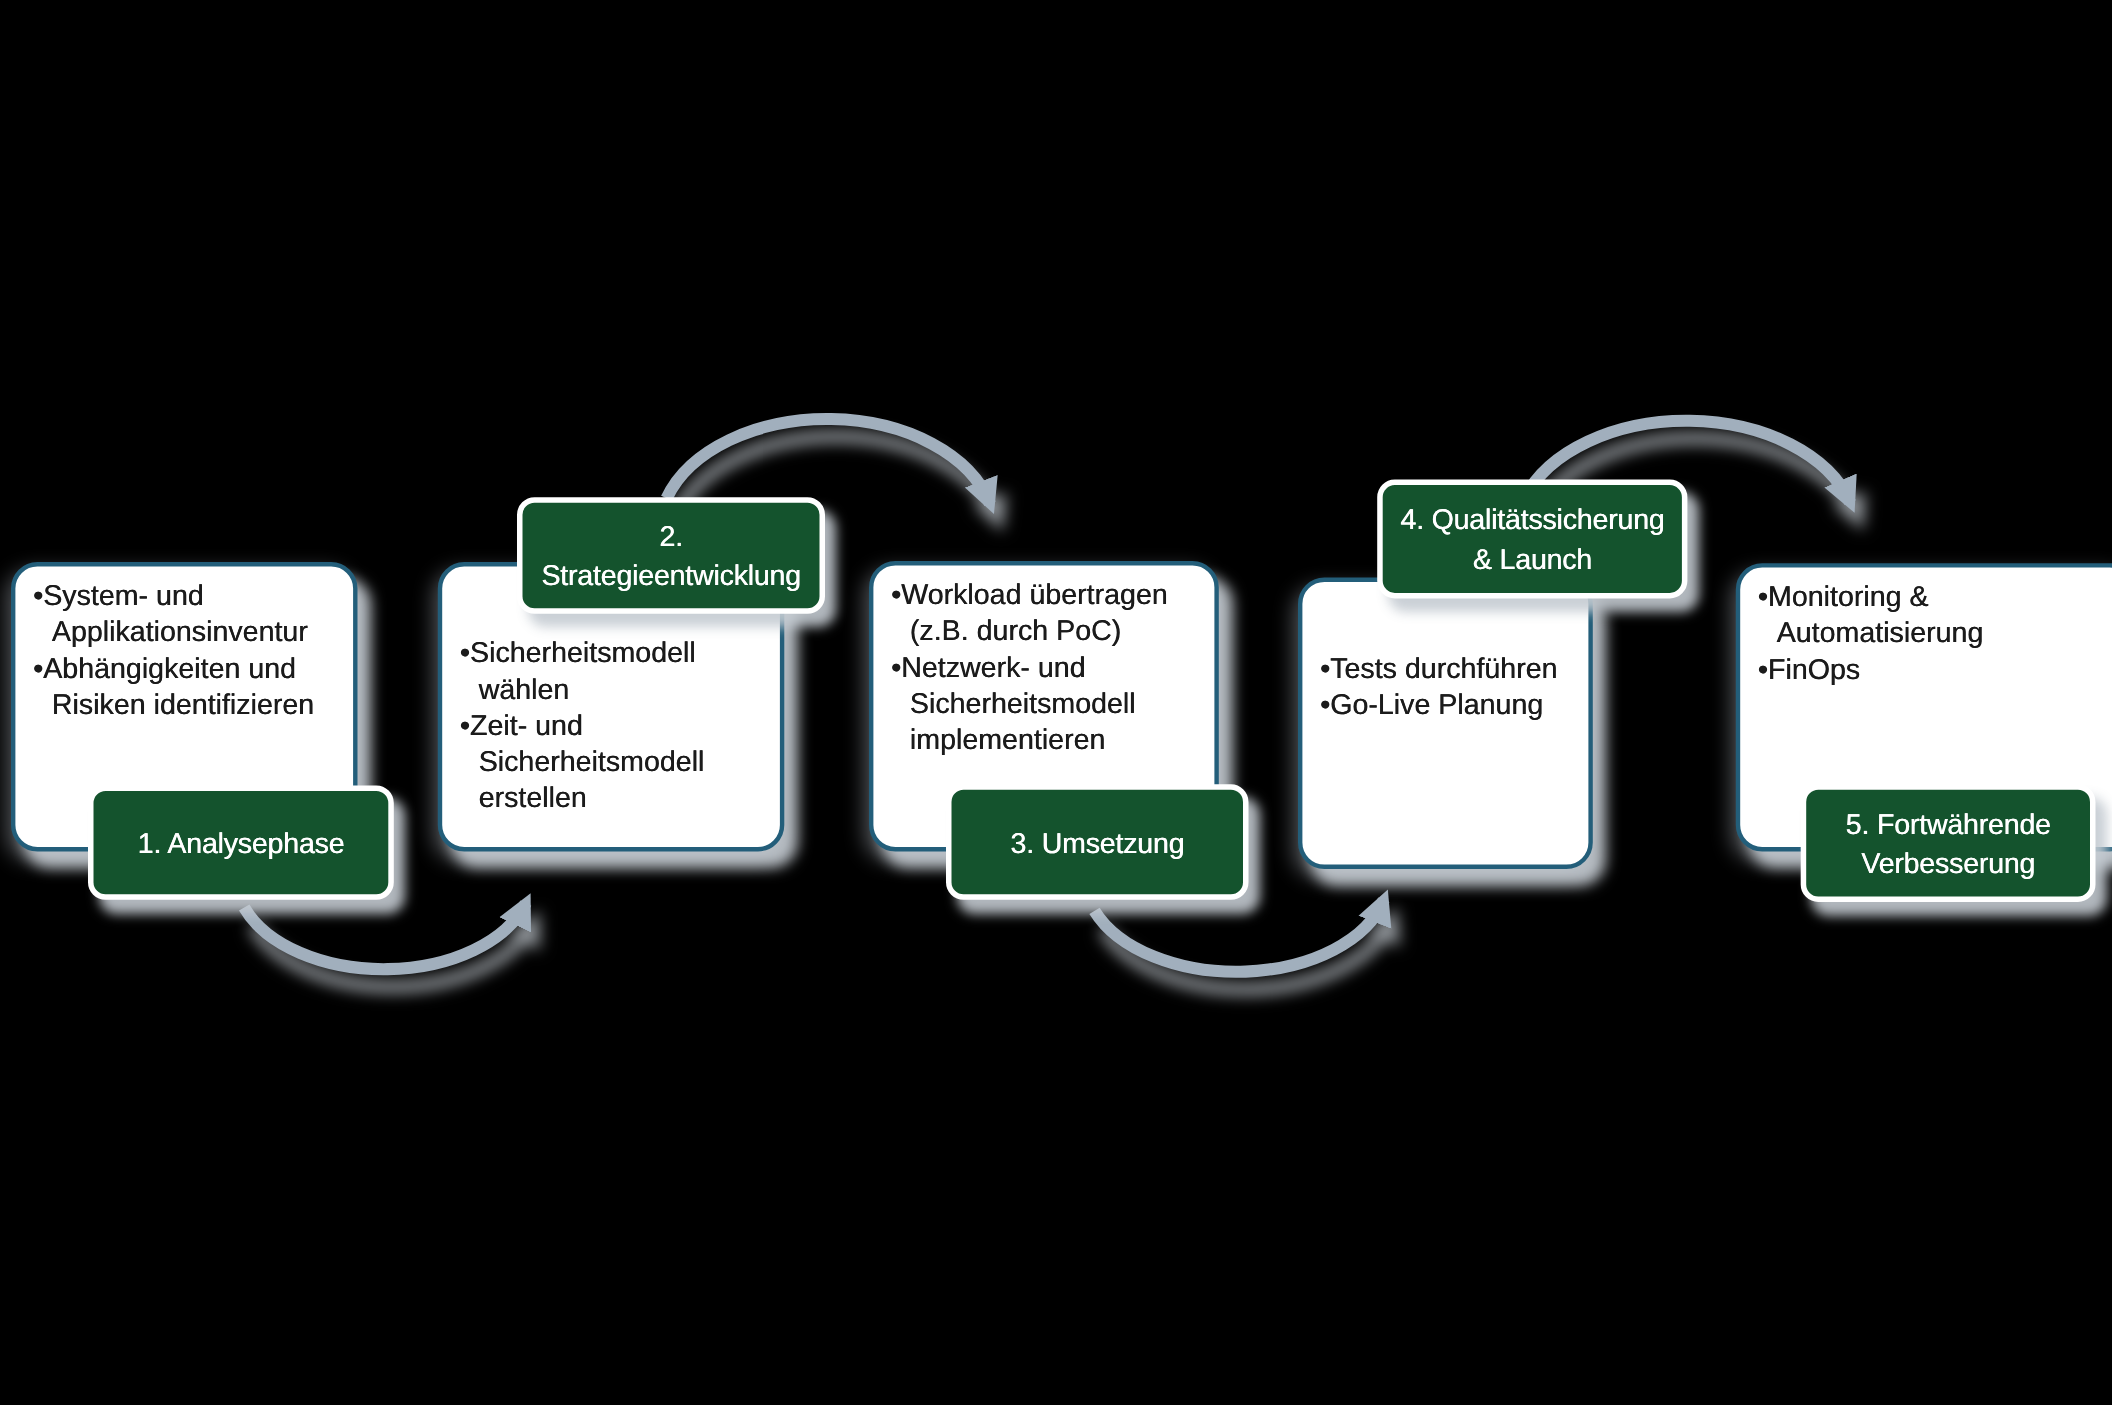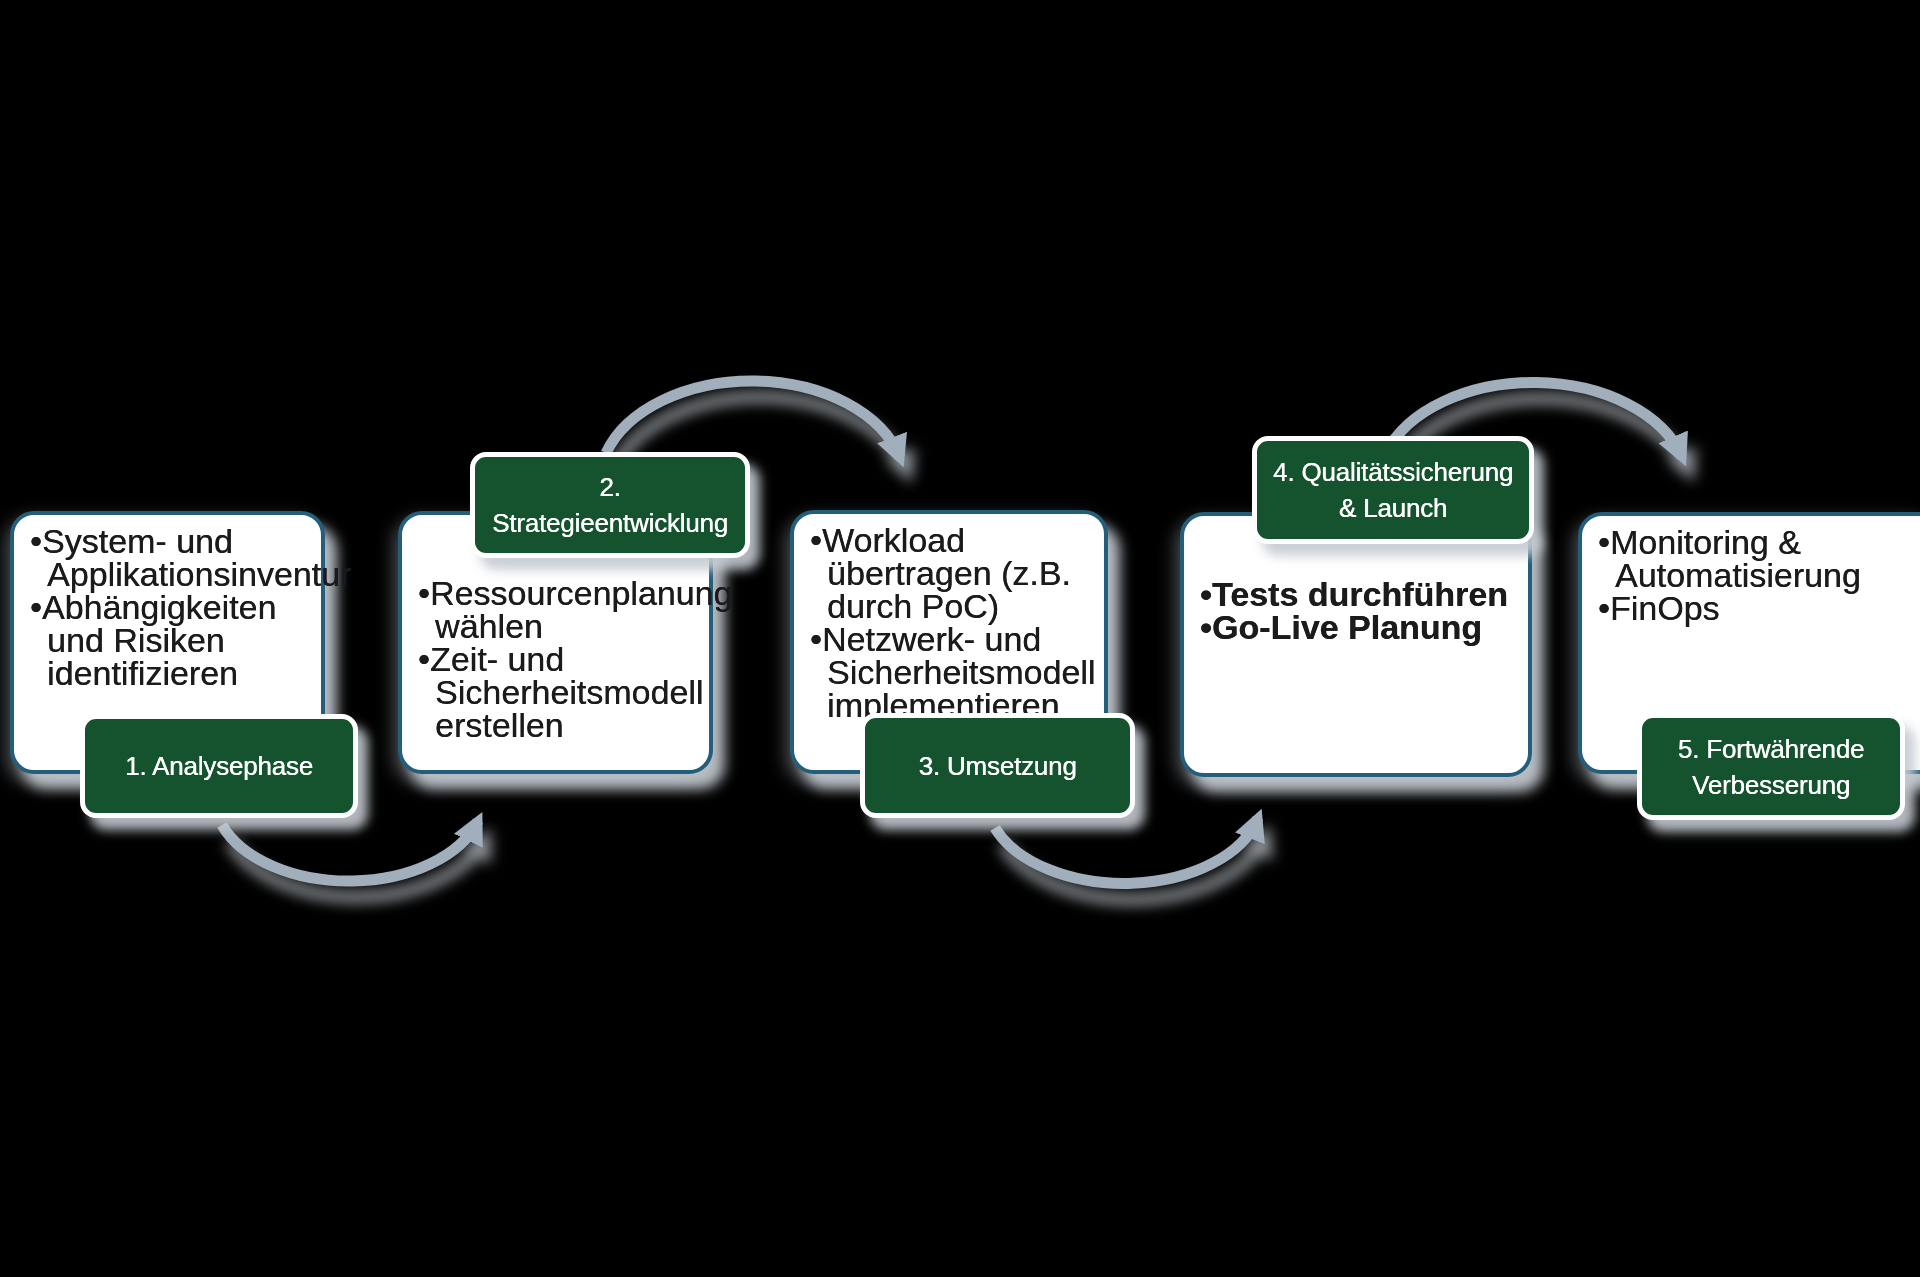--- a/index.html
+++ b/index.html
@@ -35,29 +35,29 @@
     background: #ffffff;
     border: 4px solid #235E7A;
     border-radius: 24px;
     box-shadow: 12px 15px 13px rgba(198,205,212,0.9),
                 -4px 8px 18px rgba(170,178,186,0.45);
     z-index: 2;
   }
   #card1 { left: 10px;   top: 511px; width: 315px; height: 263px; }
   #card2 { left: 398px;  top: 511px; width: 315px; height: 263px; }
   #card3 { left: 790px;  top: 510px; width: 318px; height: 264px; }
-  #card4 { left: 1180px; top: 512px; width: 352px; height: 265px; font-weight: bold; }
+  #card4 { left: 1180px; top: 525px; width: 268px; height: 265px; }
   #card5 { left: 1578px; top: 512px; width: 364px; height: 262px; }
 
   .card-content { padding: 10px 4px 8px 16px; }
   .card.label-top .card-content { padding-top: 62px; }
 
   .bullets { margin: 0; padding: 0; list-style: none; }
   .bullets li {
-    font-size: 34px;
+    font-size: 26px;
     line-height: 33px;
     color: #1b1b1b;
     text-shadow: 0.35px 0 0 #1b1b1b;
     padding-left: 17px;
     text-indent: -17px;
   }
   .bullets li::before { content: "\2022"; }
 
   
   .plabel {
@@ -109,21 +109,21 @@
       </ul>
     </div>
   </div>
   <div id="plabel1" class="plabel">
     <span>1. Analysephase</span>
   </div>
 
   <div id="card2" class="card label-top">
     <div class="card-content">
       <ul class="bullets">
-        <li>Ressourcenplanung wählen</li>
+        <li>Sicherheitsmodell wählen</li>
         <li>Zeit- und Sicherheitsmodell erstellen</li>
       </ul>
     </div>
   </div>
   <div id="plabel2" class="plabel">
     <span>2. Strategieentwicklung</span>
   </div>
 
   <div id="card3" class="card">
     <div class="card-content">

